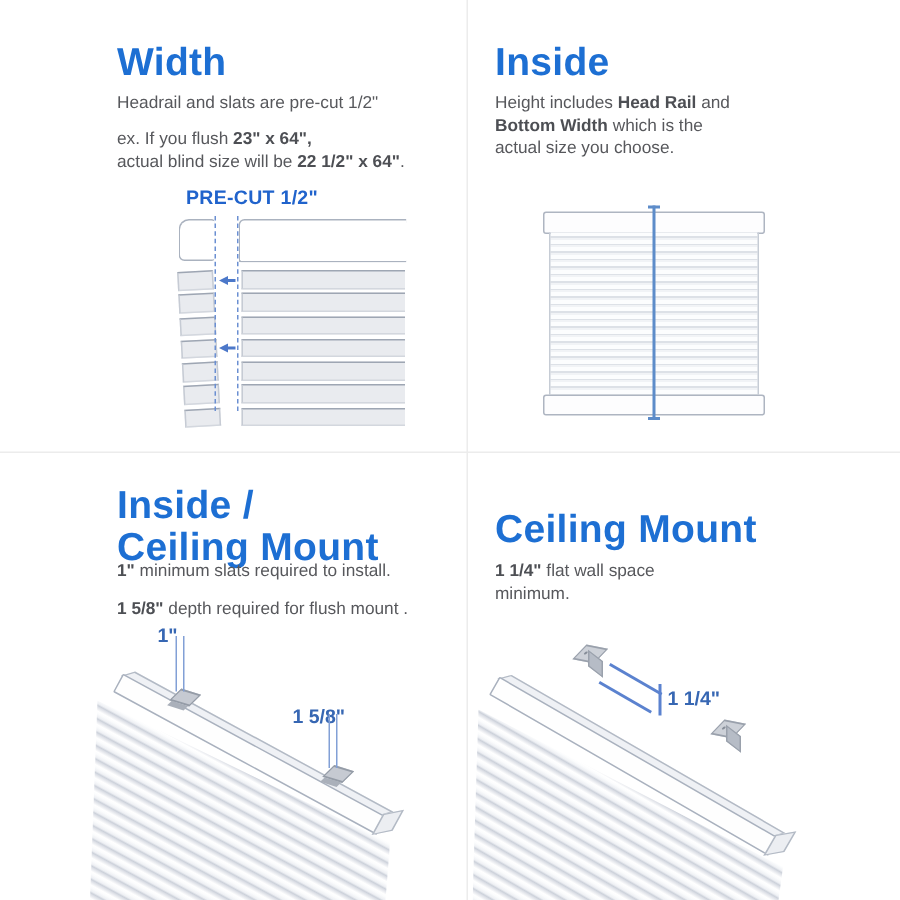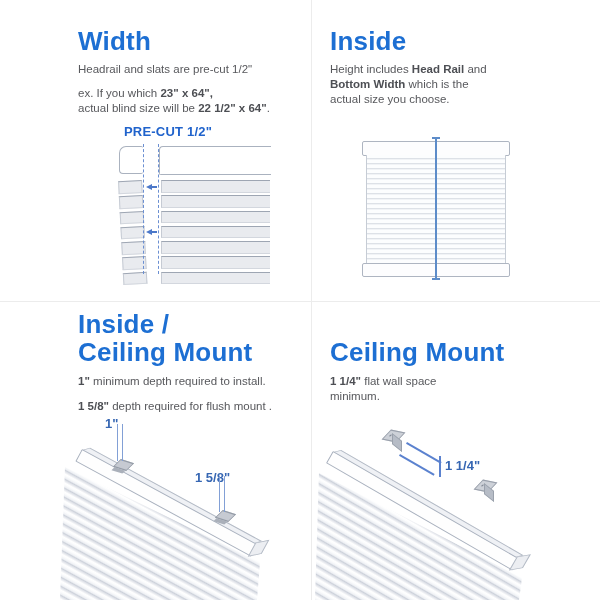--- a/index.html
+++ b/index.html
@@ -79,21 +79,21 @@
 </style>
 </head>
 <body>
 
 <div id="page">
   <div class="divider-v"></div>
   <div class="divider-h"></div>
 
   <h2 class="title" style="left:78px;top:27px">Width</h2>
   <p class="body" style="left:78px;top:62px">Headrail and slats are pre-cut 1/2"</p>
-  <p class="body" style="left:78px;top:86px"><span>ex. If you which </span><b>23" x 64",</b><br><span>actual blind size will be </span><b>22 1/2" x 64"</b><span>.</span></p>
+  <p class="body" style="left:78px;top:86px"><span>ex. If you flush </span><b>23" x 64",</b><br><span>actual blind size will be </span><b>22 1/2" x 64"</b><span>.</span></p>
   <div class="dlabel" style="left:124px;top:124px">PRE-CUT 1/2"</div>
 
   <div class="wdiag">
     <div class="sliver-rail"></div>
     <div class="sliver-slats">
       <div class="wslat"></div>
       <div class="wslat"></div>
       <div class="wslat"></div>
       <div class="wslat"></div>
       <div class="wslat"></div>
@@ -119,22 +119,22 @@
   <h2 class="title" style="left:330px;top:27px">Inside</h2>
   <p class="body wrap" style="left:330px;top:62px;width:172px"><span>Height includes </span><b>Head Rail</b><span> and </span><b>Bottom Width</b><span> which is the actual size you choose.</span></p>
 
   <div class="hdiag">
     <div class="h-headrail"></div>
     <div class="h-body"></div>
     <div class="h-bottomrail"></div>
     <div class="h-vline"></div>
   </div>
 
-  <h2 class="title" style="left:78px;top:310px"><span>Inside /</span><br><span>Ceiling Mount</span></h2>
-  <p class="body" style="left:78px;top:374px"><b>1"</b><span> minimum depth required to install.</span></p>
+  <h2 class="title" style="left:78px;top:322px"><span>Inside /</span><br><span>Ceiling Mount</span></h2>
+  <p class="body" style="left:78px;top:374px"><b>1"</b><span> minimum slats required to install.</span></p>
   <p class="body" style="left:78px;top:399px"><b>1 5/8"</b><span> depth required for flush mount .</span></p>
 
   <div class="mdiag" id="inside-diagram">
     <div class="fabric fabric-in"></div>
     <div class="rail3d" style="left:27px;top:34px;width:200px;transform:rotate(28.5deg)">
       <span class="rail-top"></span>
       <div class="rail-front"></div>
       <span class="rail-cap"></span>
     </div>
     <div class="plate" style="left:60px;top:46px"></div>

